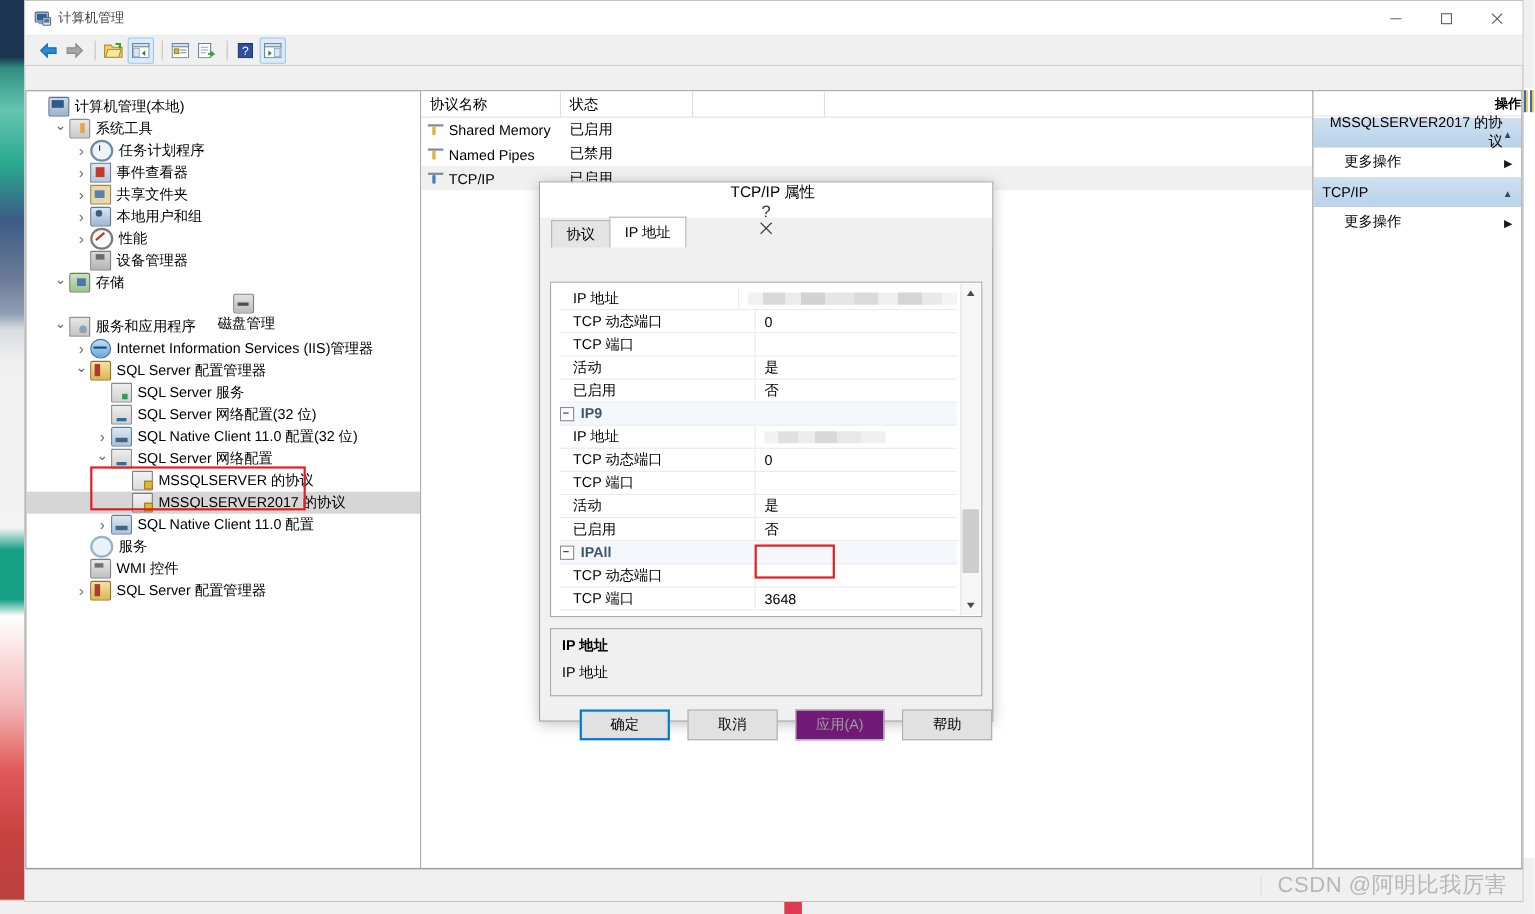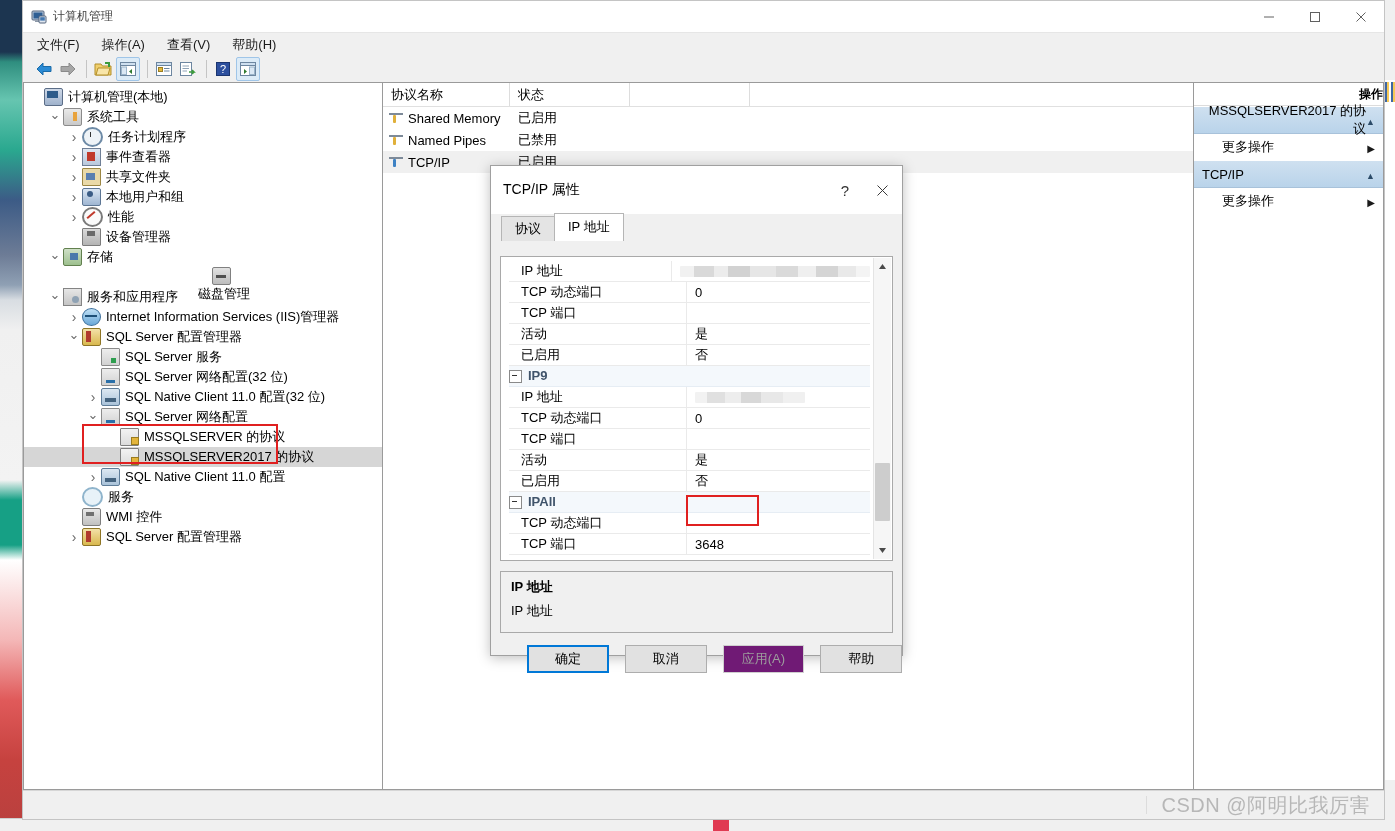--- a/index.html
+++ b/index.html
@@ -175,21 +175,21 @@
                border-top:1px solid #d6d6d6; display:flex; align-items:center; justify-content:flex-end;}
   .wm { font-size:20px; color:#b7b7b7; padding-right:14px; letter-spacing:.5px; border-left:1px solid #dcdcdc; padding-left:14px; line-height:18px;}
 
   
   .dialog {
     position:absolute; left:490px; top:165px; width:413px; height:491px;
     background:#f0f0f0; border:1px solid #a0a0a0;
     box-shadow:0 2px 12px rgba(0,0,0,.25);
     box-sizing:border-box;
   }
-  .dlg-title { height:48px; display:flex; align-items:center; background:#ffffff; }
+  .dlg-title { height:32px; display:flex; align-items:center; background:#ffffff;flex-direction:column; }
   .dlg-title-text { font-size:14px; padding-left:12px; color:#000; flex:1; }
   .dlg-q { width:34px; height:34px; display:flex;align-items:center;justify-content:center;font-size:15px;color:#333;}
   .dlg-x { width:40px; height:34px; display:flex;align-items:center;justify-content:center;font-size:16px;color:#333;}
 
   .tabs { display:flex; padding-left:10px; height:27px; align-items:flex-end; background:#f0f0f0;}
   .tab { height:24px; line-height:24px; padding:0 13px; font-size:13px; border:1px solid #b5b5b5;
          background:#e4e4e4; border-bottom:none; margin-right:-1px; }
   .tab.active { background:#ffffff; height:27px; line-height:26px; position:relative; z-index:2; }
 
   .tab-body { position:absolute; left:9px; right:9px; top:90px; height:305px;
@@ -266,26 +266,20 @@
         </div>
         <div class="win-btn">
           <svg width="12" height="12" viewBox="0 0 12 12">
               <line x1="1.5" y1="1.5" x2="10.5" y2="10.5" stroke="#606060"></line>
               <line x1="10.5" y1="1.5" x2="1.5" y2="10.5" stroke="#606060"></line>
             </svg>
         </div>
       </div>
     </div>
 
-    <div class="menubar">
-      <span>文件(F)</span>
-      <span>操作(A)</span>
-      <span>查看(V)</span>
-      <span>帮助(H)</span>
-    </div>
 
     <div class="toolbar">
       <div class="tb-icon">
         <svg width="18" height="14" viewBox="0 0 18 14">
             <path d="M8 1 L2 7 L8 13 L8 9.5 L16 9.5 L16 4.5 L8 4.5 Z" fill="#2a8ad4" stroke="#1a6ba8"></path>
           </svg>
       </div>
       <div class="tb-icon">
         <svg width="18" height="14" viewBox="0 0 18 14">
             <path d="M10 1 L16 7 L10 13 L10 9.5 L2 9.5 L2 4.5 L10 4.5 Z" fill="#a6a6a6" stroke="#8a8a8a"></path>

